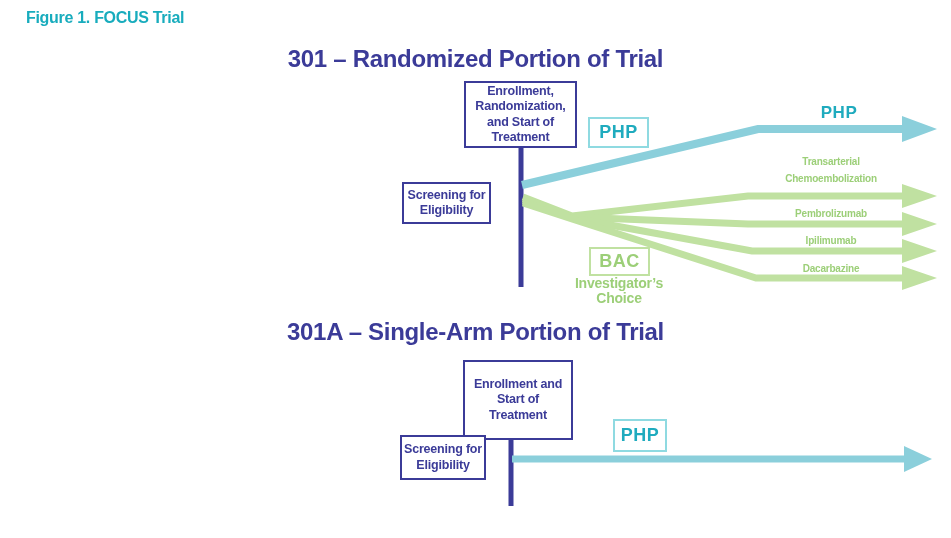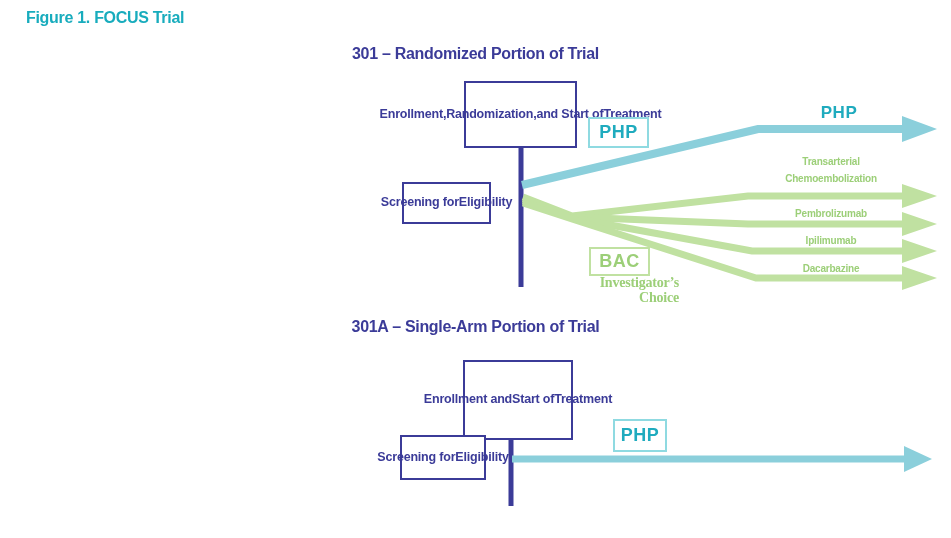--- a/index.html
+++ b/index.html
@@ -6,28 +6,28 @@
   #figure{
     position:relative;width:951px;height:538px;background:#ffffff;overflow:hidden;
     font-family:"Liberation Sans",sans-serif;
   }
   .abs{position:absolute;}
   #fig-title{
     left:26px;top:9px;font-size:16px;font-weight:bold;color:var(--title-teal);
     letter-spacing:-0.3px;white-space:nowrap;
   }
   .section-heading{
-    left:0;width:951px;text-align:center;font-size:16px;font-weight:bold;
+    left:0;width:951px;text-align:center;font-size:24px;font-weight:bold;
     color:var(--heading-blue);letter-spacing:-0.3px;white-space:nowrap;
   }
   #heading-randomized{top:45px;}
   #heading-single-arm{top:318px;}
   .flowbox{
     border:2px solid var(--heading-blue);color:var(--heading-blue);
-    background:#fff;display:flex;flex-direction:row;align-items:center;justify-content:center;
+    background:#fff;display:flex;flex-direction:column;align-items:center;justify-content:center;
     font-size:12.5px;font-weight:bold;line-height:1.22;text-align:center;letter-spacing:-0.2px;
     box-sizing:border-box;
   }
   .flowbox div{white-space:nowrap;}
   .labelbox-teal{
     border:2px solid var(--teal-border);color:var(--teal-text);background:#fff;
     display:flex;align-items:center;justify-content:center;
     font-size:18px;font-weight:bold;letter-spacing:0.5px;box-sizing:border-box;
   }
   .labelbox-green{
@@ -38,22 +38,22 @@
   .arm-label{
     width:210px;text-align:center;font-size:10px;font-weight:bold;
     color:var(--green-text);line-height:17px;letter-spacing:-0.2px;
   }
   .arm-label div{white-space:nowrap;}
   #php-arrow-label{
     width:120px;text-align:center;font-size:17px;font-weight:bold;color:var(--teal-text);
     letter-spacing:0.5px;
   }
   #bac-caption{
-    width:120px;text-align:right;font-size:14px;font-weight:bold;color:var(--green-text);
-    line-height:14.5px;letter-spacing:-0.2px;font-family:Liberation Serif, serif;
+    width:120px;text-align:center;font-size:14px;font-weight:bold;color:var(--green-text);
+    line-height:14.5px;letter-spacing:-0.2px;
   }
   #footnote{
     left:24px;top:512px;font-size:13px;color:var(--footer-gray);white-space:nowrap;
   }
   svg .blue-stroke{stroke:var(--heading-blue);}
   svg .teal-stroke{stroke:var(--teal-arrow);fill:none;}
   svg .teal-fill{fill:var(--teal-arrow);}
   svg .green-stroke{stroke:var(--green-arrow);fill:none;}
   svg .green-fill{fill:var(--green-arrow);}
 </style>

